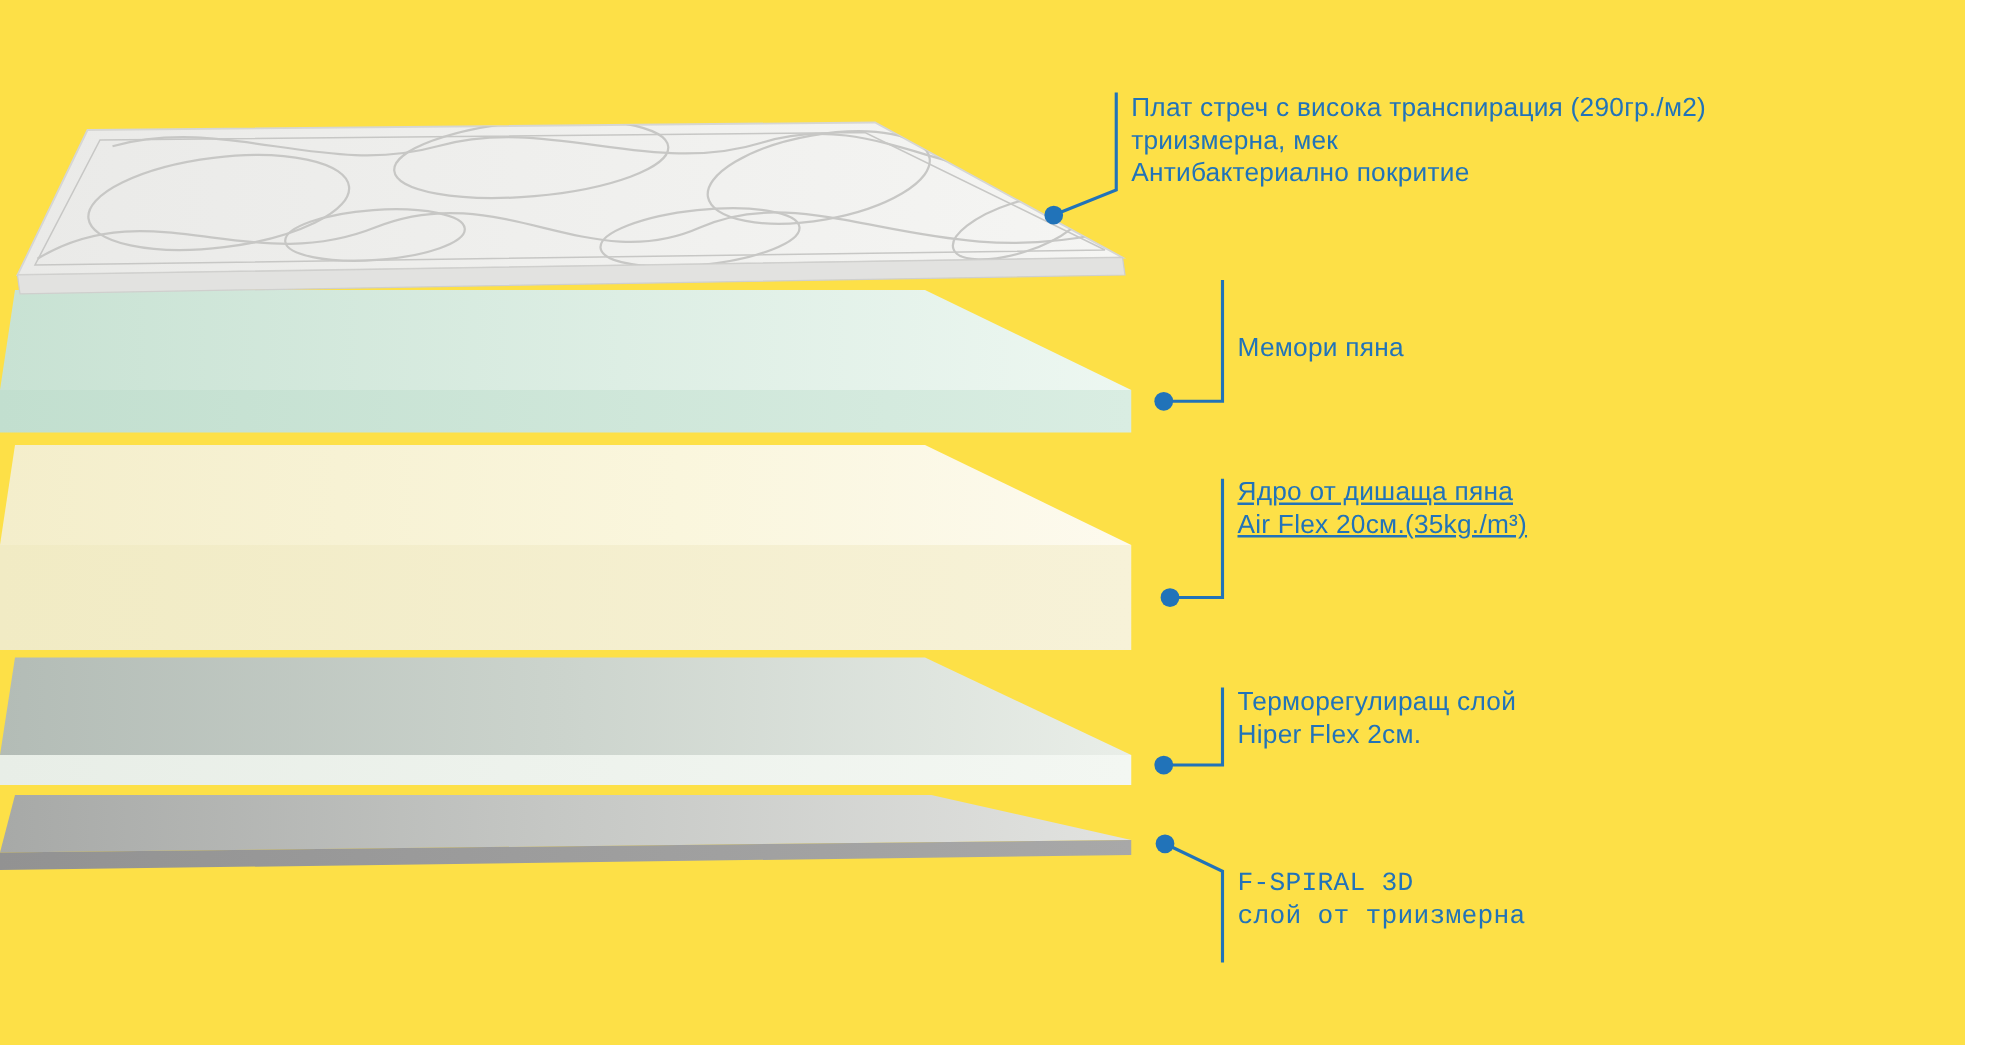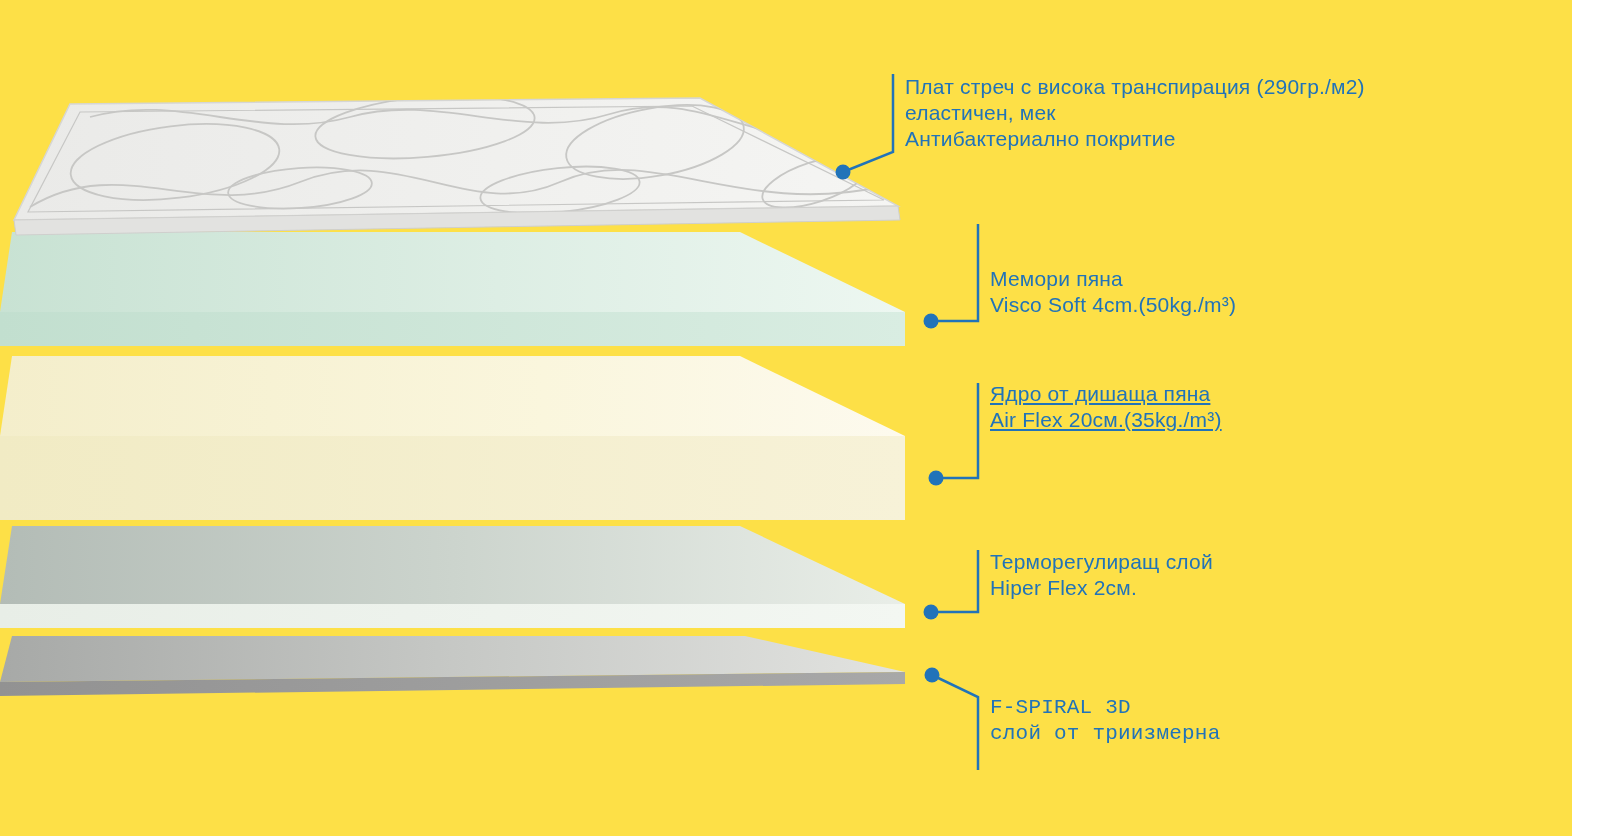--- a/index.html
+++ b/index.html
@@ -128,27 +128,26 @@
       <circle cx="843" cy="172" r="7.5"></circle>
       <circle cx="931" cy="321" r="7.5"></circle>
       <circle cx="936" cy="478" r="7.5"></circle>
       <circle cx="931" cy="612" r="7.5"></circle>
       <circle cx="932" cy="675" r="7.5"></circle>
     </g>
   </svg>
 
   <div class="label" style="left:905px; top:74px;">
     <div>Плат стреч с висока транспирация (290гр./м2)</div>
-    <div>еластичен, мек</div>
+    <div>триизмерна, мек</div>
     <div>Антибактериално покритие</div>
   </div>
 
   <div class="label" style="left:990px; top:222px;margin-top:44px;">
     <div>Мемори пяна</div>
-    <div>Visco Soft 4cm.(50kg./m³)</div>
   </div>
 
   <div class="label" style="left:990px; top:381px;text-decoration:underline;">
     <div>Ядро от дишаща пяна</div>
     <div>Air Flex 20см.(35kg./m³)</div>
   </div>
 
   <div class="label" style="left:990px; top:549px;">
     <div>Терморегулиращ слой</div>
     <div>Hiper Flex 2см.</div>

